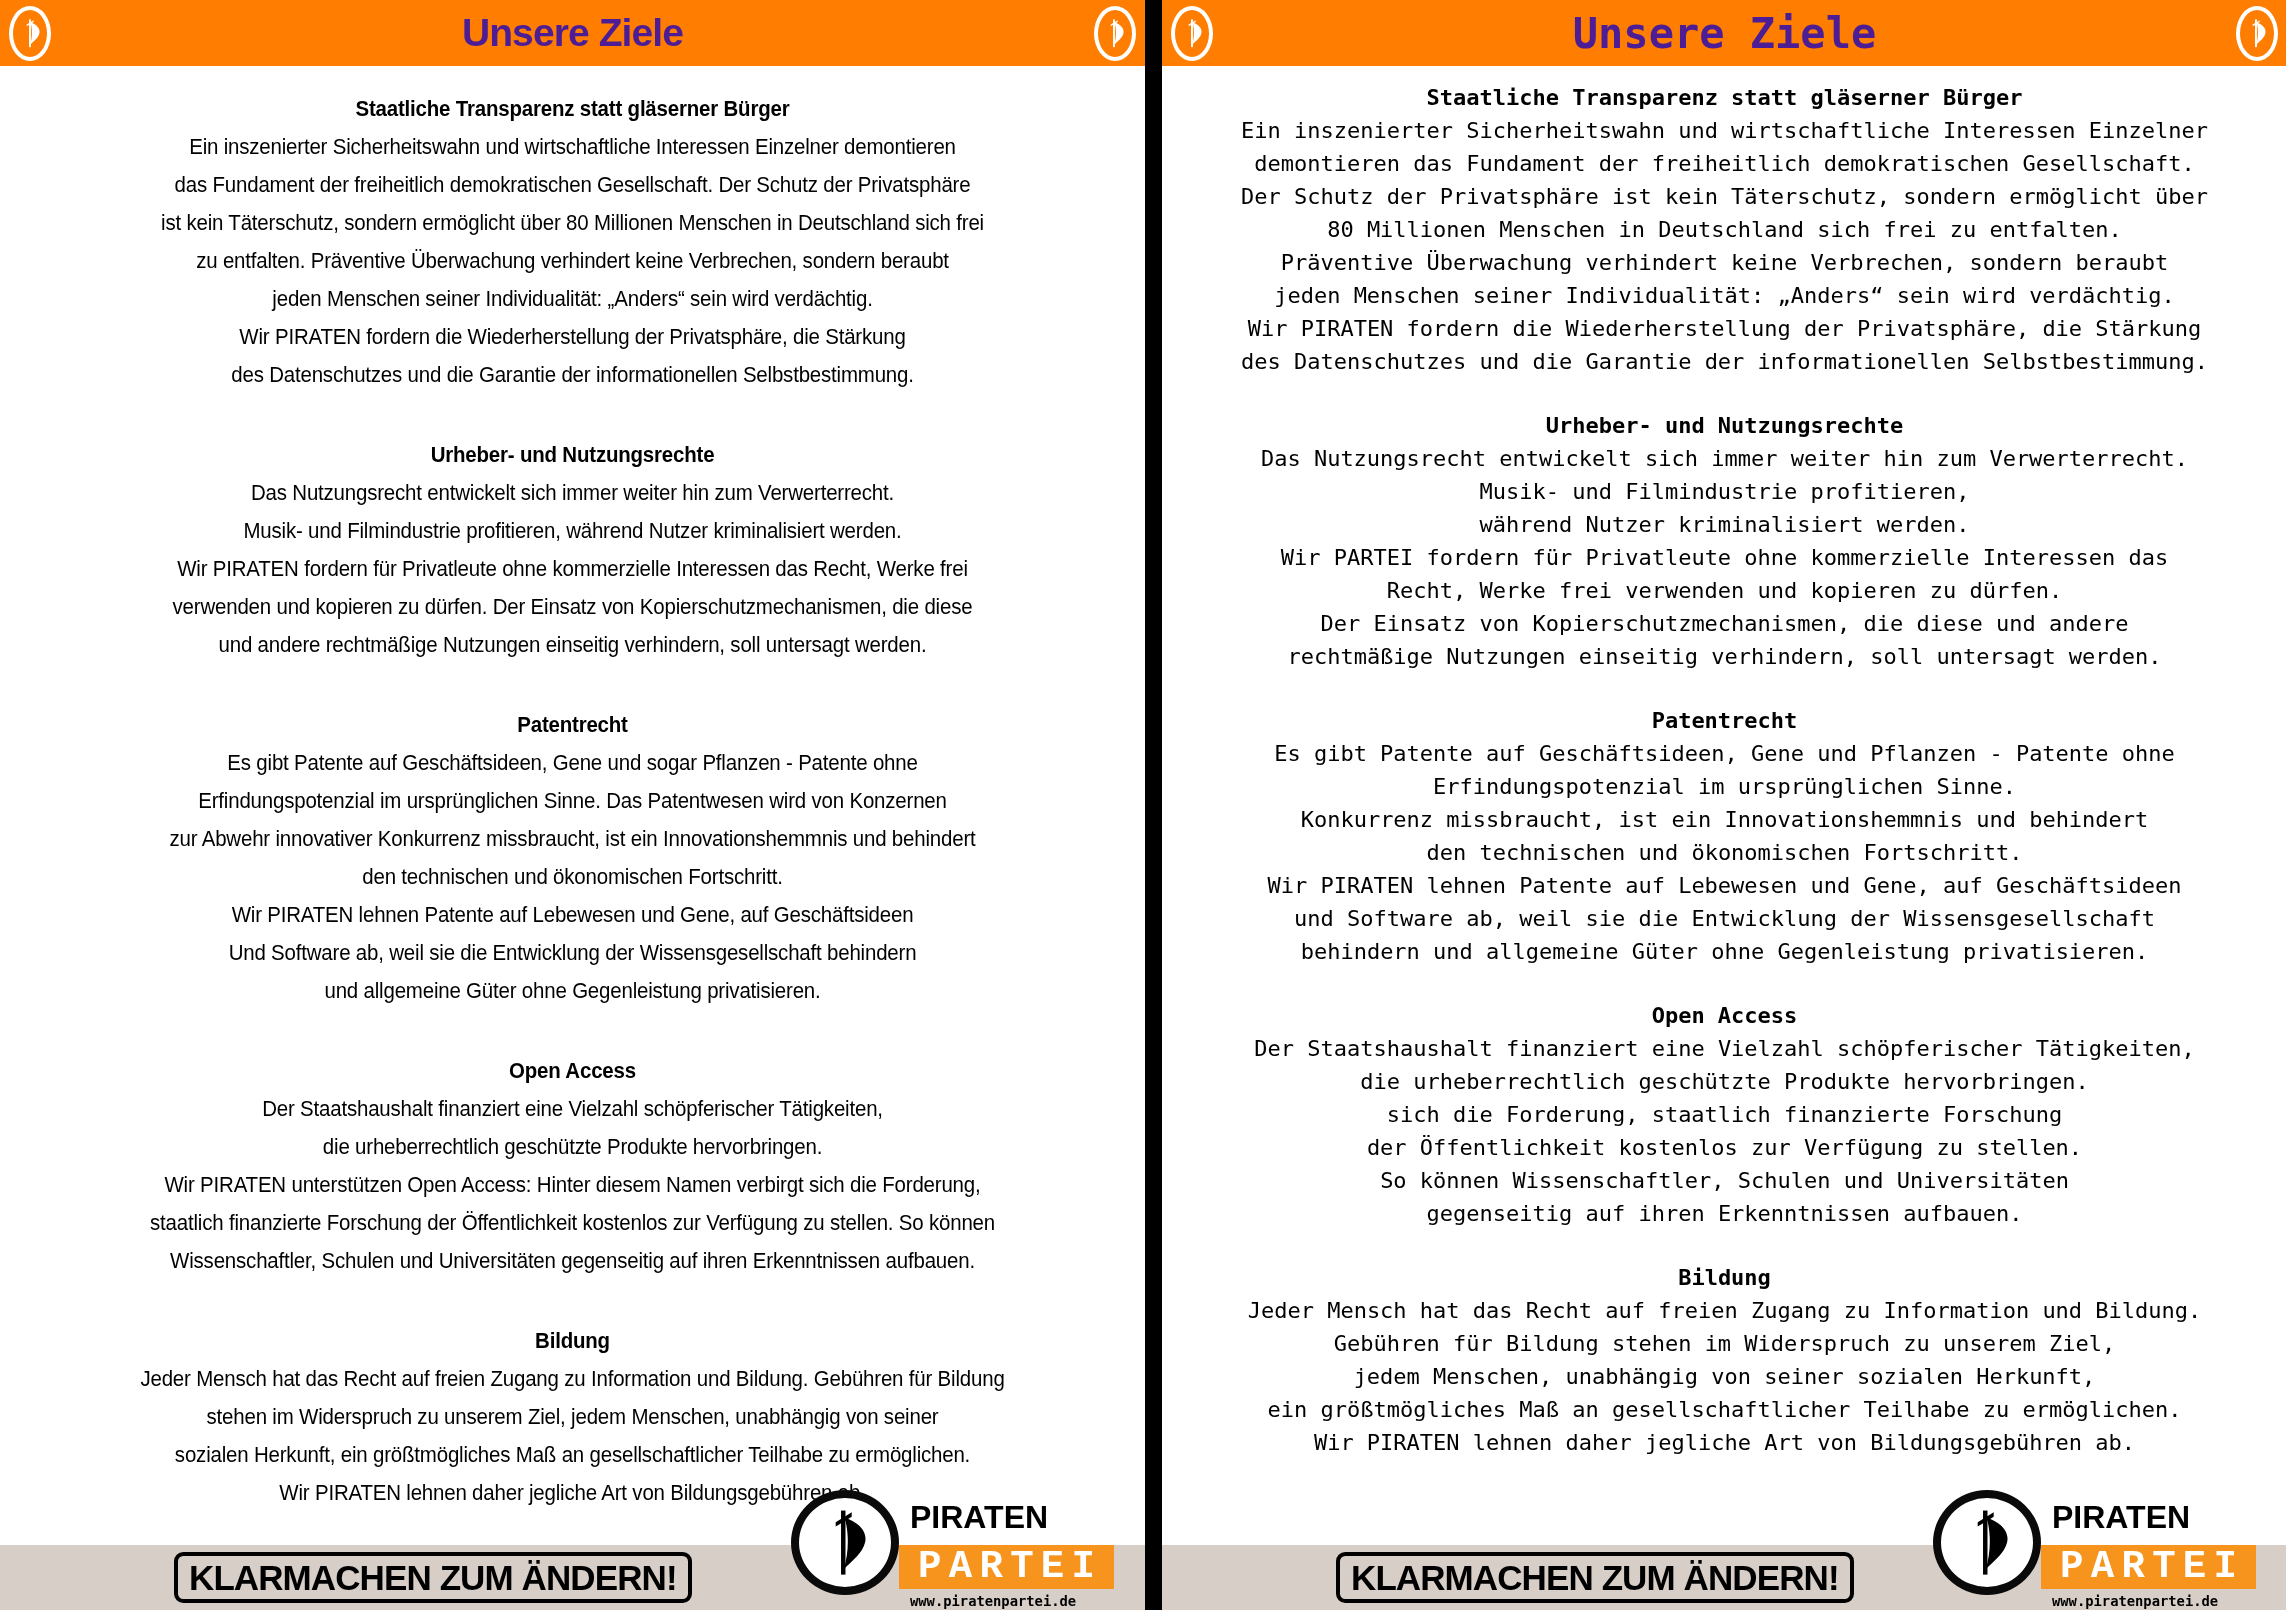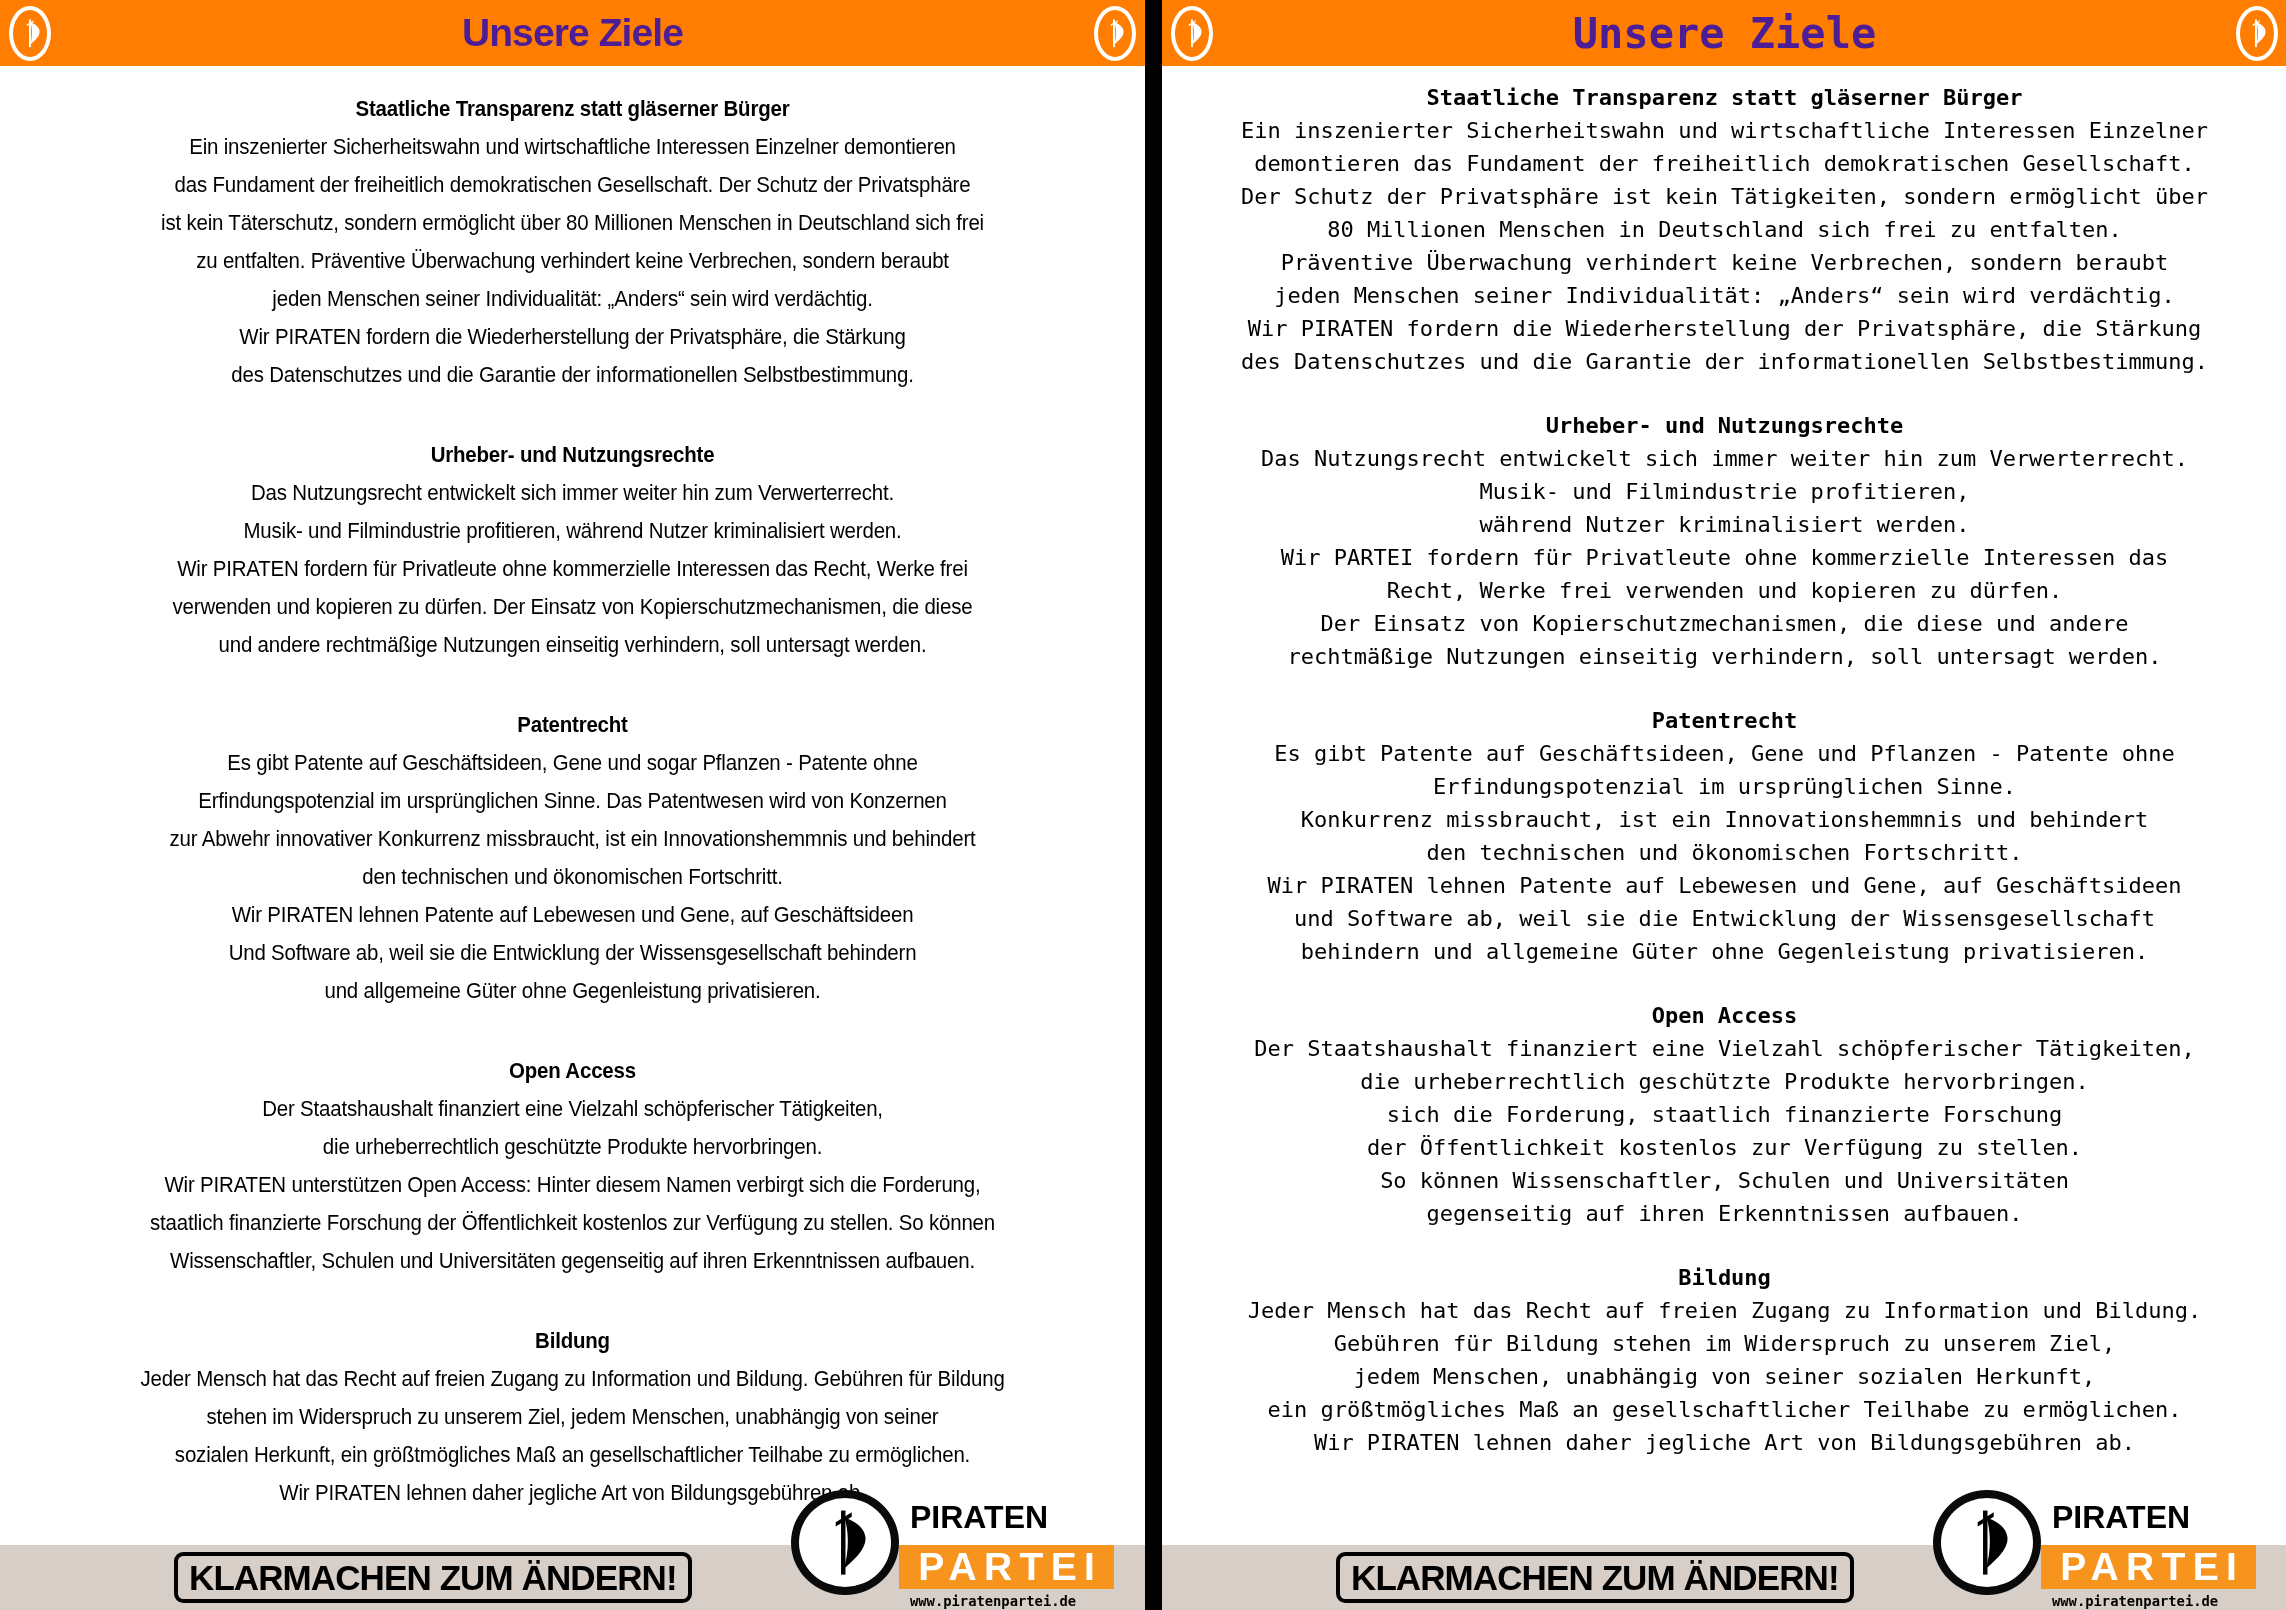--- a/index.html
+++ b/index.html
@@ -40,21 +40,21 @@
   .beige { position:absolute; left:0; right:0; top:1545px; height:66px; background:#D6CEC7; }
 
   .cta { position:absolute; top:1552px; left:174px; height:37px; line-height:37px;
          padding:2.8px 11px; border:4.6px solid #000; border-radius:9.2px; white-space:nowrap;
          font-family:"Liberation Sans",sans-serif; font-weight:bold; font-size:35px;
          letter-spacing:-0.9px; color:#000; }
 
   .plogo { position:absolute; right:31px; top:1488px; width:323px; height:123px; }
   .plogo-band { position:absolute; left:108px; top:57px; width:215px; height:44px;
                 background:#F7941E; display:flex; align-items:center; justify-content:center; z-index:1; }
-  .plogo-band span { color:#fff; font-family:Liberation Sans, sans-serif; font-weight:bold;
+  .plogo-band span { color:#fff; font-family:Liberation Mono, monospace; font-weight:bold;
                      font-size:39px; letter-spacing:7.3px; padding-left:7.3px; white-space:nowrap; }
   .plogo-circle { position:absolute; left:0; top:1.8px; width:108px; height:105px;
                   border:8.3px solid #0a0a0a; border-radius:50%; background:#fff;
                   box-sizing:border-box; color:#000; z-index:2;
                   display:flex; align-items:center; justify-content:center; }
   .plogo-circle svg { width:60%; height:80%; }
   .plogo-piraten { position:absolute; left:119px; top:11px; color:#000; white-space:nowrap;
                    font-family:"Liberation Sans",sans-serif; font-weight:800; font-size:32px; }
   .plogo-url { position:absolute; left:119px; top:105px; color:#000; white-space:nowrap;
                font-family:"DejaVu Sans Mono",monospace; font-weight:bold; font-size:13.8px; }
@@ -168,21 +168,21 @@
             <use href="#sail"></use>
           </svg>
       </span>
     </header>
 
     <main class="bodytext body-mono">
         <section class="section">
           <div class="sec-heading">Staatliche Transparenz statt gläserner Bürger</div>
           <div class="sec-line">Ein inszenierter Sicherheitswahn und wirtschaftliche Interessen Einzelner</div>
           <div class="sec-line">demontieren das Fundament der freiheitlich demokratischen Gesellschaft.</div>
-          <div class="sec-line">Der Schutz der Privatsphäre ist kein Tätigkeiten, sondern ermöglicht über</div>
+          <div class="sec-line">Der Schutz der Privatsphäre ist kein Täterschutz, sondern ermöglicht über</div>
           <div class="sec-line">80 Millionen Menschen in Deutschland sich frei zu entfalten.</div>
           <div class="sec-line">Präventive Überwachung verhindert keine Verbrechen, sondern beraubt</div>
           <div class="sec-line">jeden Menschen seiner Individualität: „Anders“ sein wird verdächtig.</div>
           <div class="sec-line">Wir PIRATEN fordern die Wiederherstellung der Privatsphäre, die Stärkung</div>
           <div class="sec-line">des Datenschutzes und die Garantie der informationellen Selbstbestimmung.</div>
         </section>
         <section class="section">
           <div class="sec-heading">Urheber- und Nutzungsrechte</div>
           <div class="sec-line">Das Nutzungsrecht entwickelt sich immer weiter hin zum Verwerterrecht.</div>
           <div class="sec-line">Musik- und Filmindustrie profitieren,</div>

